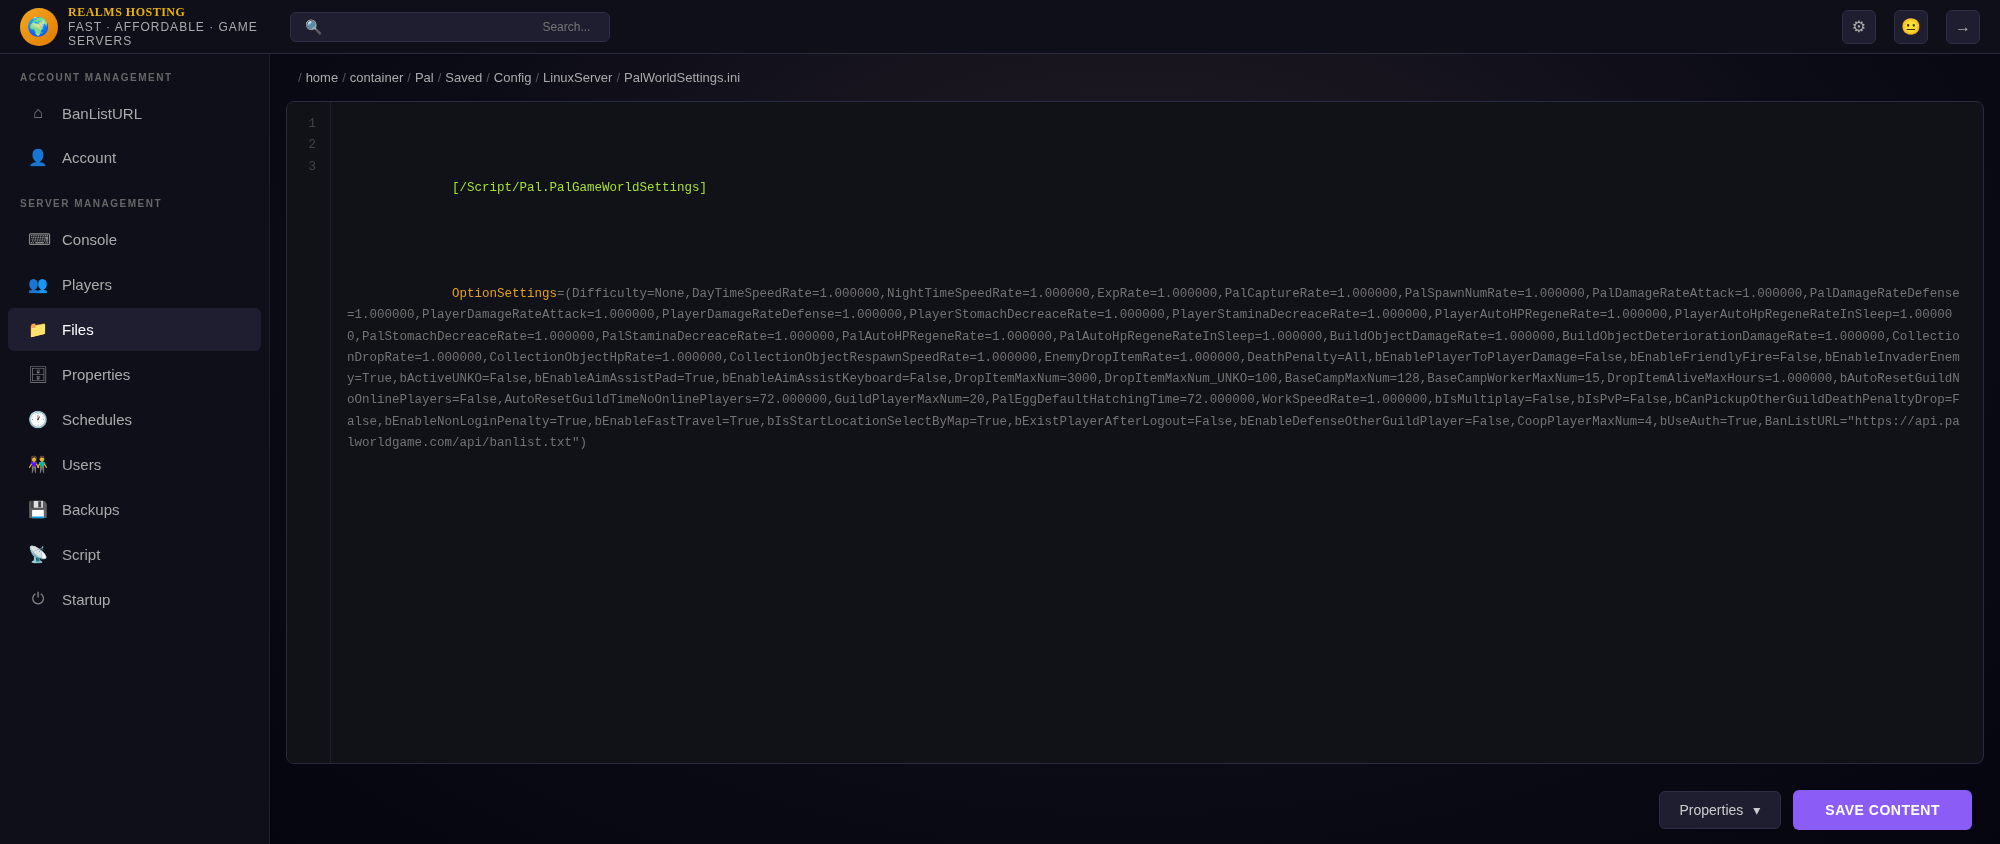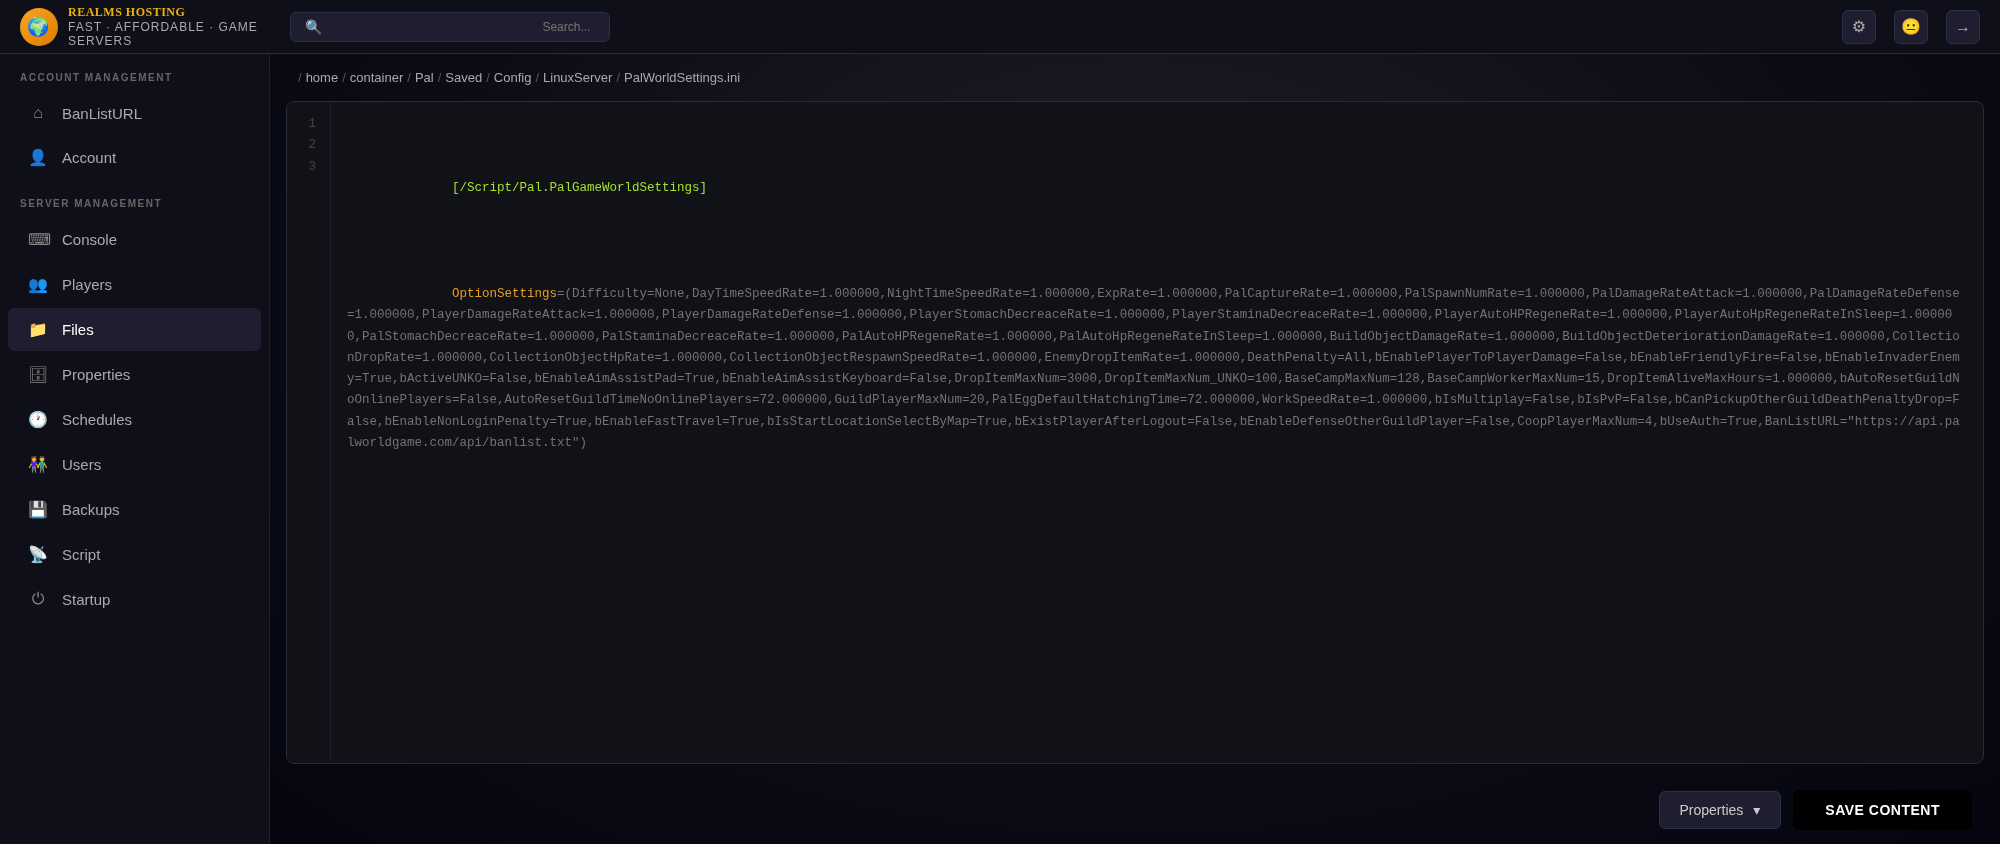--- a/index.html
+++ b/index.html
@@ -275,21 +275,21 @@
       border-radius: 6px;
       color: #ccc;
       font-size: 14px;
       padding: 10px 20px;
       cursor: pointer;
       display: flex;
       align-items: center;
       gap: 10px;
     }
     .save-content-btn {
-      background: #000000;
+      background: #8b5cf6;
       border: none;
       border-radius: 6px;
       color: #fff;
       font-size: 14px;
       font-weight: 700;
       padding: 12px 32px;
       cursor: pointer;
       letter-spacing: 0.5px;
       text-transform: uppercase;
     }

